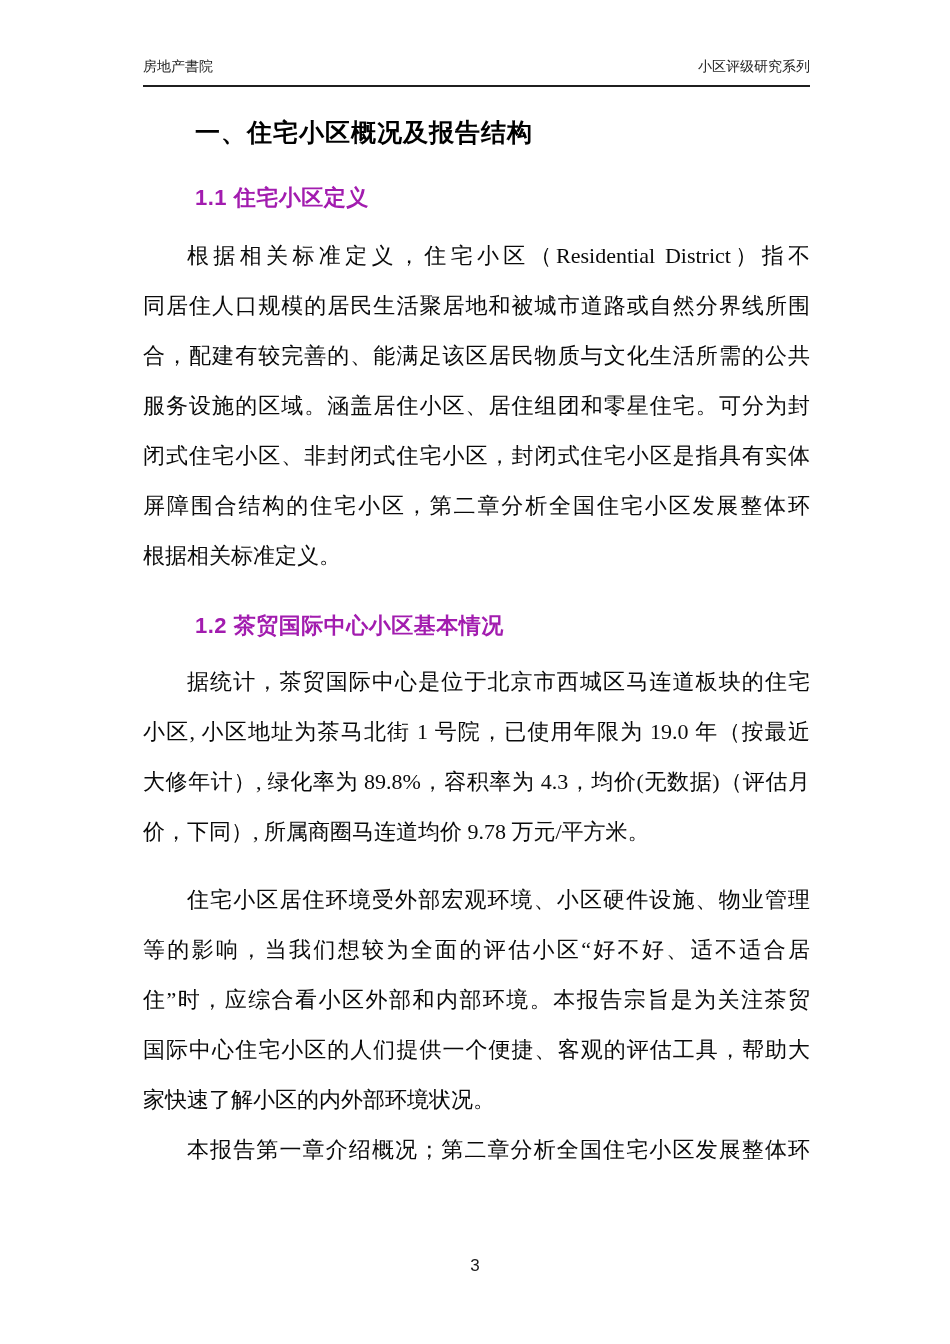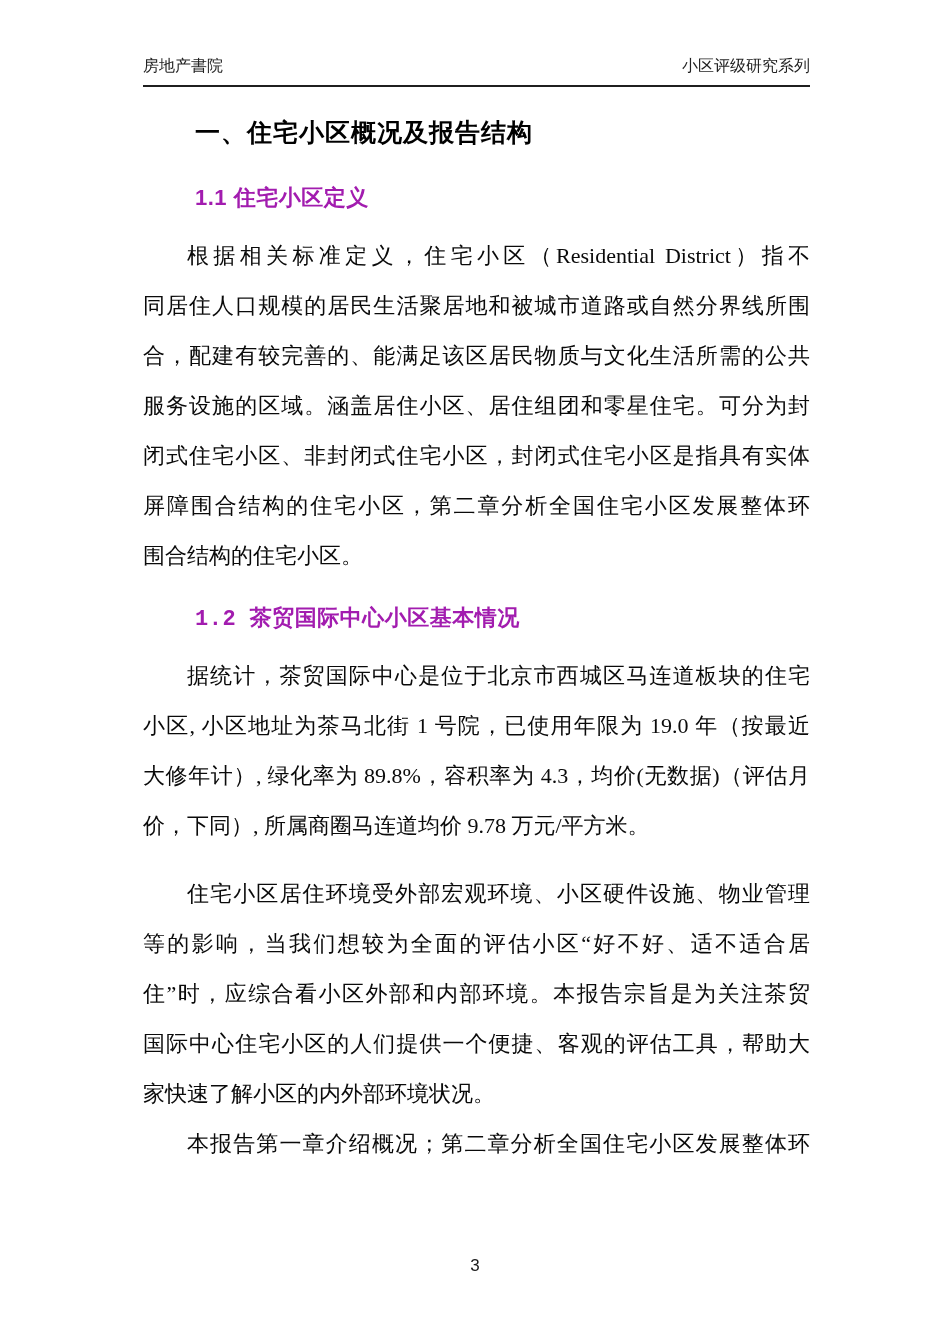--- a/index.html
+++ b/index.html
@@ -15,22 +15,22 @@
     font-family: "Liberation Serif", "DejaVu Serif", serif;
   }
   .header {
     margin: 0 140px 0 143px;
     padding-top: 56px;
     padding-bottom: 7px;
     border-bottom: 2px solid #1f1f1f;
     display: flex;
     justify-content: space-between;
     align-items: flex-end;
-    font-family: Liberation Mono, monospace;
-    font-size: 16px;
+    font-family: Liberation Serif, serif;
+    font-size: 14px;
     line-height: 22px;
     color: #222222;
   }
   .doc-title {
     margin: 28px 140px 0 143px;
     padding-left: 52px;
     font-family: "Liberation Sans", "DejaVu Sans", sans-serif;
     font-weight: 700;
     font-size: 25px;
     line-height: 34px;
@@ -43,21 +43,21 @@
   .section-heading {
     padding-left: 52px;
     font-family: "Liberation Sans", "DejaVu Sans", sans-serif;
     font-weight: 700;
     font-size: 22px;
     line-height: 30px;
     color: #a21caf;
     letter-spacing: 0.5px;
   }
   .section-heading.h-1 { margin-top: 34px; }
-  .section-heading.h-2 { margin-top: 24px; font-family: Liberation Mono, monospace; }
+  .section-heading.h-2 { margin-top: 30px; }
   .section-heading.h-3 { margin-top: 28px; }
   .paragraph { margin-top: 18px; }
   .paragraph.tight { margin-top: 16px; }
   .paragraph.cont { margin-top: 0; }
   .line {
     font-size: 22px;
     line-height: 50px;
     height: 50px;
     white-space: nowrap;
     text-align: justify;
@@ -91,21 +91,21 @@
 
   <div class="body-flow">
       <h2 class="section-heading h-1">1.1 住宅小区定义</h2>
       <div class="paragraph">
         <div class="line first">根据相关标准定义，住宅小区（Residential District）指不</div>
         <div class="line">同居住人口规模的居民生活聚居地和被城市道路或自然分界线所围</div>
         <div class="line">合，配建有较完善的、能满足该区居民物质与文化生活所需的公共</div>
         <div class="line">服务设施的区域。涵盖居住小区、居住组团和零星住宅。可分为封</div>
         <div class="line">闭式住宅小区、非封闭式住宅小区，封闭式住宅小区是指具有实体</div>
         <div class="line">屏障围合结构的住宅小区，第二章分析全国住宅小区发展整体环</div>
-        <div class="line para-end">围合结构的住宅小区。</div>
+        <div class="line para-end">根据相关标准定义。</div>
       </div>
       <h2 class="section-heading h-2">1.2 茶贸国际中心小区基本情况</h2>
       <div class="paragraph tight">
         <div class="line first">据统计，茶贸国际中心是位于北京市西城区马连道板块的住宅</div>
         <div class="line">小区, 小区地址为茶马北街 1 号院，已使用年限为 19.0 年（按最近</div>
         <div class="line">大修年计）, 绿化率为 89.8%，容积率为 4.3，均价(无数据)（评估月</div>
         <div class="line para-end">价，下同）, 所属商圈马连道均价 9.78 万元/平方米。</div>
       </div>
       <div class="paragraph">
         <div class="line first">住宅小区居住环境受外部宏观环境、小区硬件设施、物业管理</div>

